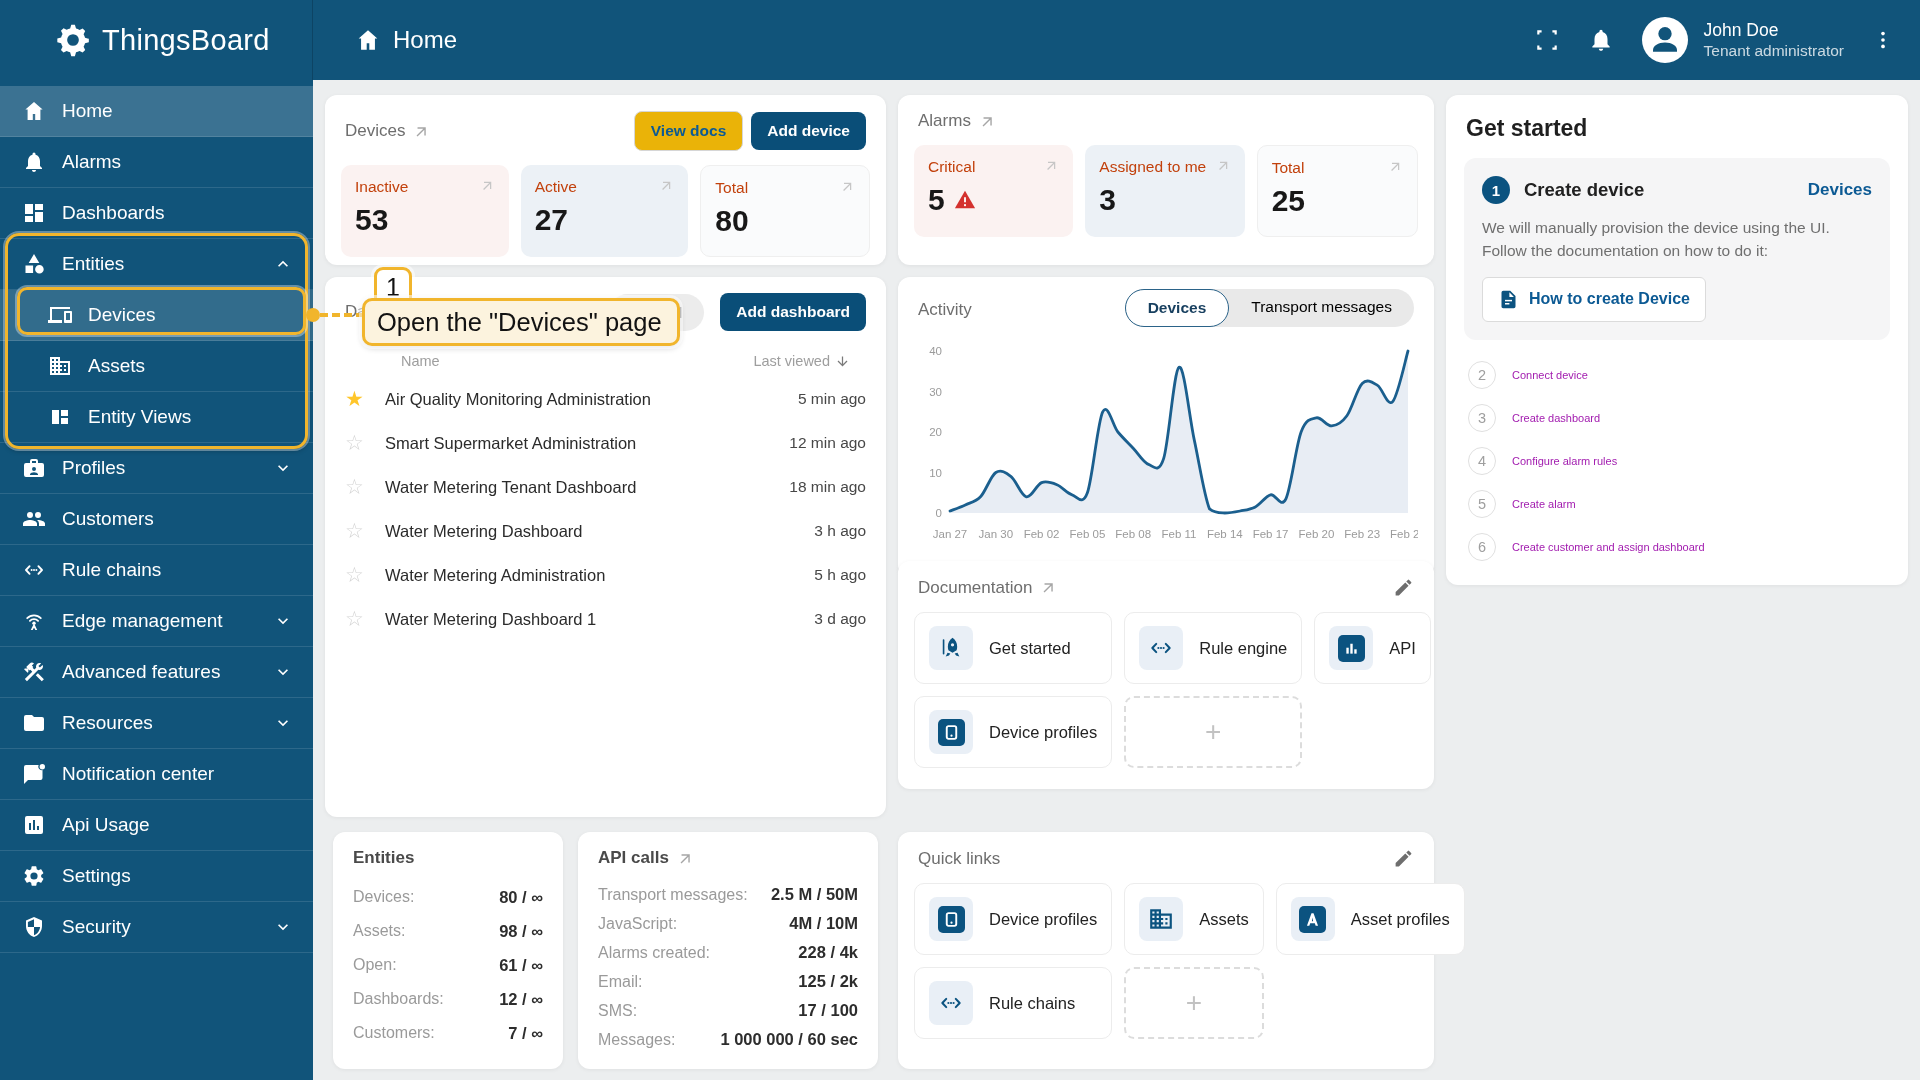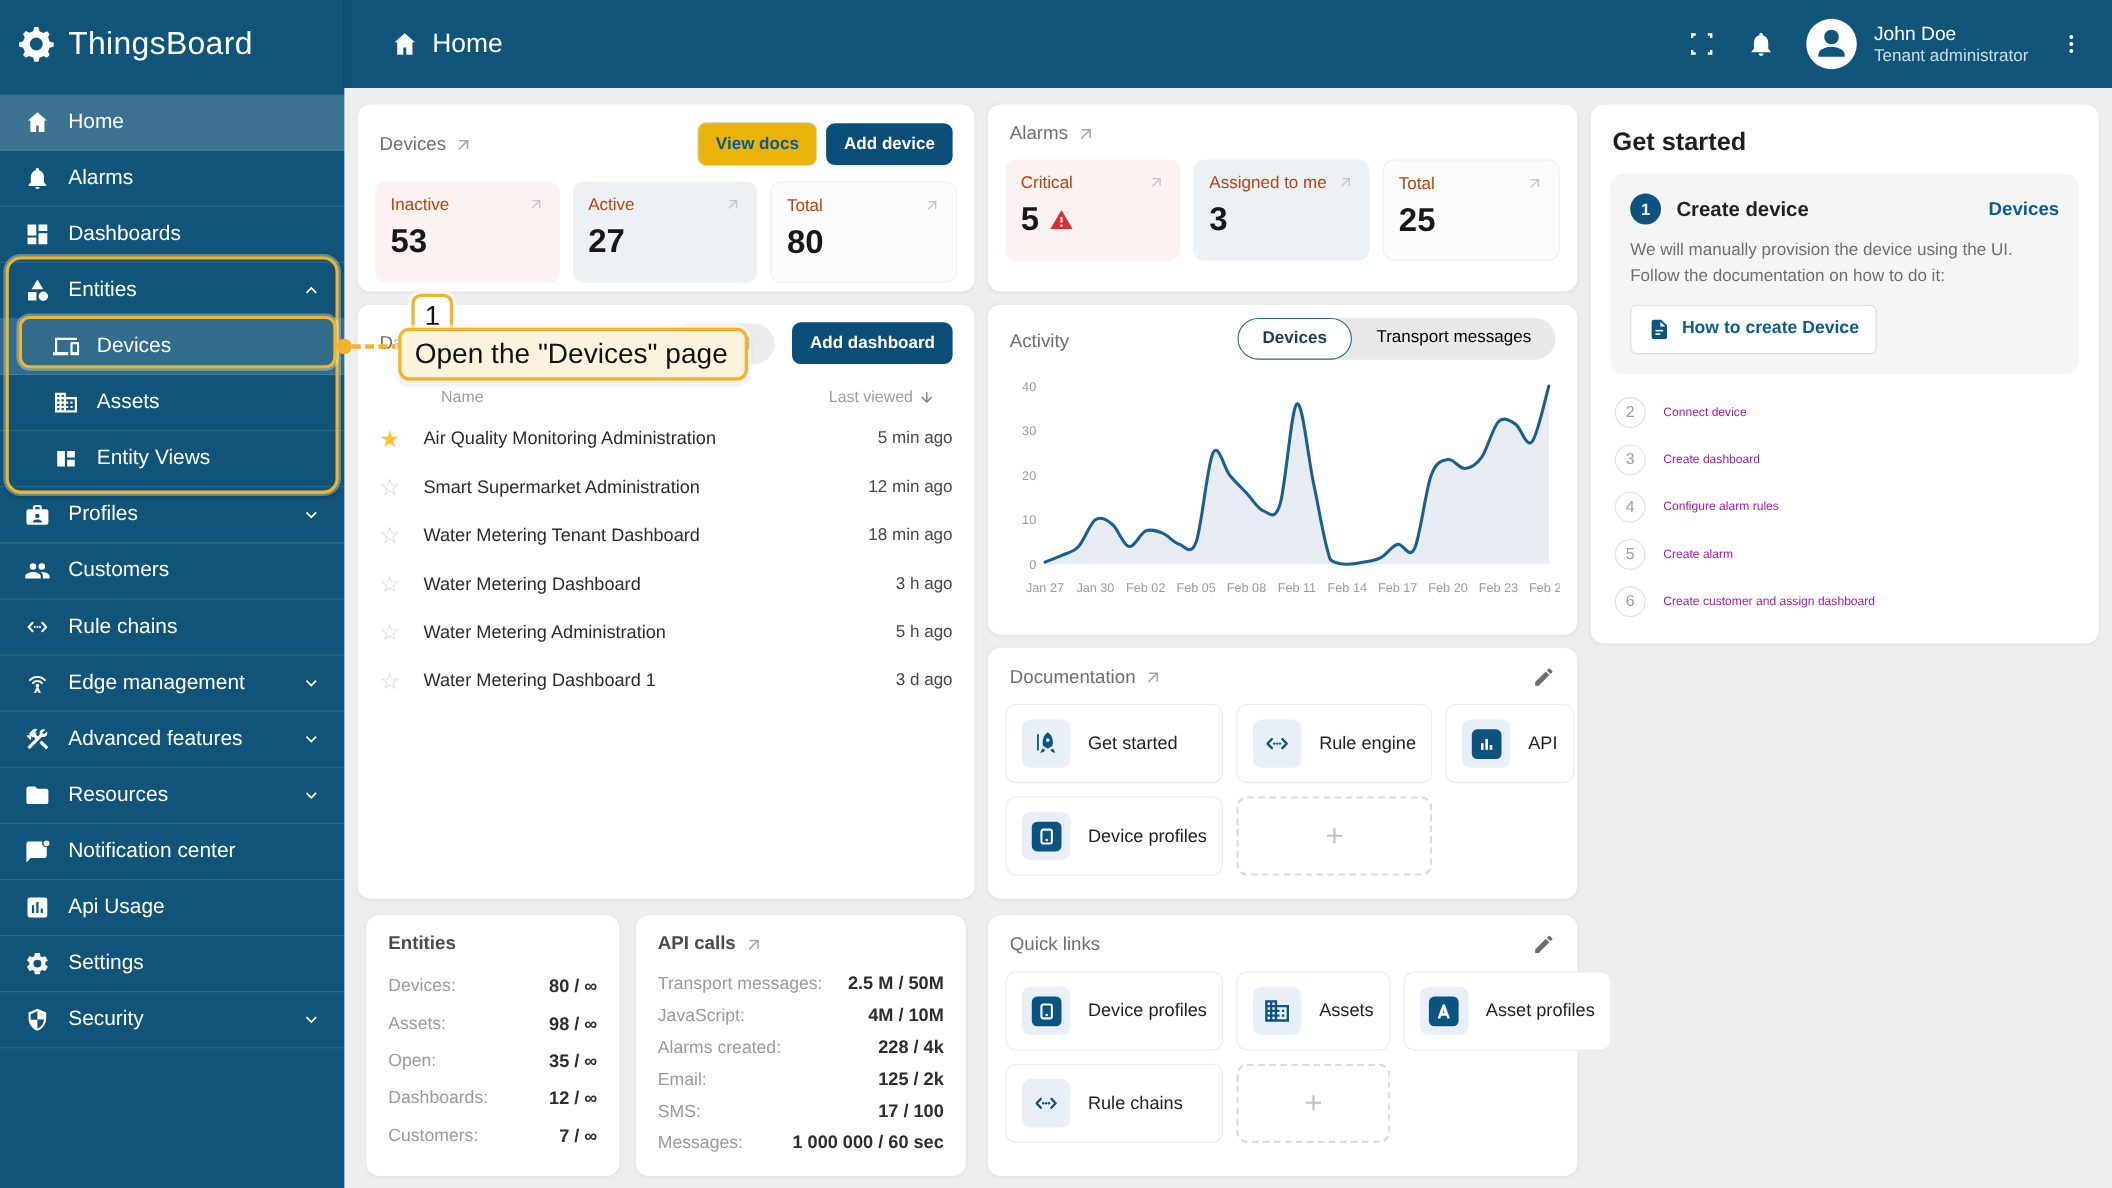--- a/index.html
+++ b/index.html
@@ -10,21 +10,21 @@
   *{margin:0;padding:0;box-sizing:border-box}
   html,body{width:1920px;height:1080px;overflow:hidden;
     font-family:"Liberation Sans","DejaVu Sans",sans-serif;background:#ECEEEF;}
   #app{position:relative;width:1920px;height:1080px}
   .icon{display:inline-flex;align-items:center;justify-content:center}
   .icon svg{width:100%;height:100%;fill:currentColor}
 
   
   #topbar{position:absolute;left:0;top:0;width:1920px;height:80px;background:var(--primary);
     display:flex;align-items:center;color:#fff;z-index:5}
-  .logo-box{width:313px;height:80px;display:flex;align-items:center;padding-left:14px;gap:10px;
+  .logo-box{width:313px;height:80px;display:flex;align-items:center;padding-left:54px;gap:10px;
     border-right:1px solid rgba(0,0,0,.18)}
   .logo-gear{width:38px;height:38px;color:#fff}
   .logo-text{font-size:29px;font-weight:500;letter-spacing:.3px}
   .crumb{display:flex;align-items:center;gap:12px;margin-left:42px}
   .crumb .icon{width:26px;height:26px}
   .crumb-label{font-size:24px;font-weight:500}
   .tb-right{margin-left:auto;display:flex;align-items:center;gap:28px;padding-right:26px}
   .tb-ico{width:26px;height:26px;color:#fff;cursor:pointer}
   .avatar{width:46px;height:46px;border-radius:50%;background:#fff;color:var(--primary);
     display:flex;align-items:center;justify-content:center;overflow:hidden}
@@ -626,21 +626,21 @@
             <text x="265.0" y="205" text-anchor="middle" font-size="11.5" fill="#9B9B9B" font-family="Liberation Sans, sans-serif">Feb 11</text>
             <text x="310.8" y="205" text-anchor="middle" font-size="11.5" fill="#9B9B9B" font-family="Liberation Sans, sans-serif">Feb 14</text>
             <text x="356.6" y="205" text-anchor="middle" font-size="11.5" fill="#9B9B9B" font-family="Liberation Sans, sans-serif">Feb 17</text>
             <text x="402.4" y="205" text-anchor="middle" font-size="11.5" fill="#9B9B9B" font-family="Liberation Sans, sans-serif">Feb 20</text>
             <text x="448.2" y="205" text-anchor="middle" font-size="11.5" fill="#9B9B9B" font-family="Liberation Sans, sans-serif">Feb 23</text>
             <text x="494.0" y="205" text-anchor="middle" font-size="11.5" fill="#9B9B9B" font-family="Liberation Sans, sans-serif">Feb 26</text>
     </svg>
         </div>
     </section>
 
-    <section class="card" id="card-docs" style="left:585px;top:509px;width:536px;height:228px">
+    <section class="card" id="card-docs" style="left:585px;top:481px;width:536px;height:228px">
       <div class="card-head">
         <span class="ttl">Documentation</span>
         <span class="icon ttl-arrow">
             <svg viewBox="0 0 24 24">
               <path d="M6.4 6v2h8.2L5 17.6 6.4 19 16 9.4v8.2h2V6z"></path>
             </svg>
           </span>
         <span class="spacer"></span>
         <span class="icon pencil">
             <svg viewBox="0 0 24 24">
@@ -708,21 +708,21 @@
           <div class="stat-line">
         <span class="sl-label">Devices:</span>
         <span class="sl-value">80 / ∞</span>
       </div>
           <div class="stat-line">
         <span class="sl-label">Assets:</span>
         <span class="sl-value">98 / ∞</span>
       </div>
           <div class="stat-line">
         <span class="sl-label">Open:</span>
-        <span class="sl-value">35 / ∞</span>
+        <span class="sl-value">61 / ∞</span>
       </div>
           <div class="stat-line">
         <span class="sl-label">Dashboards:</span>
         <span class="sl-value">12 / ∞</span>
       </div>
           <div class="stat-line">
         <span class="sl-label">Customers:</span>
         <span class="sl-value">7 / ∞</span>
       </div>
         </div>

